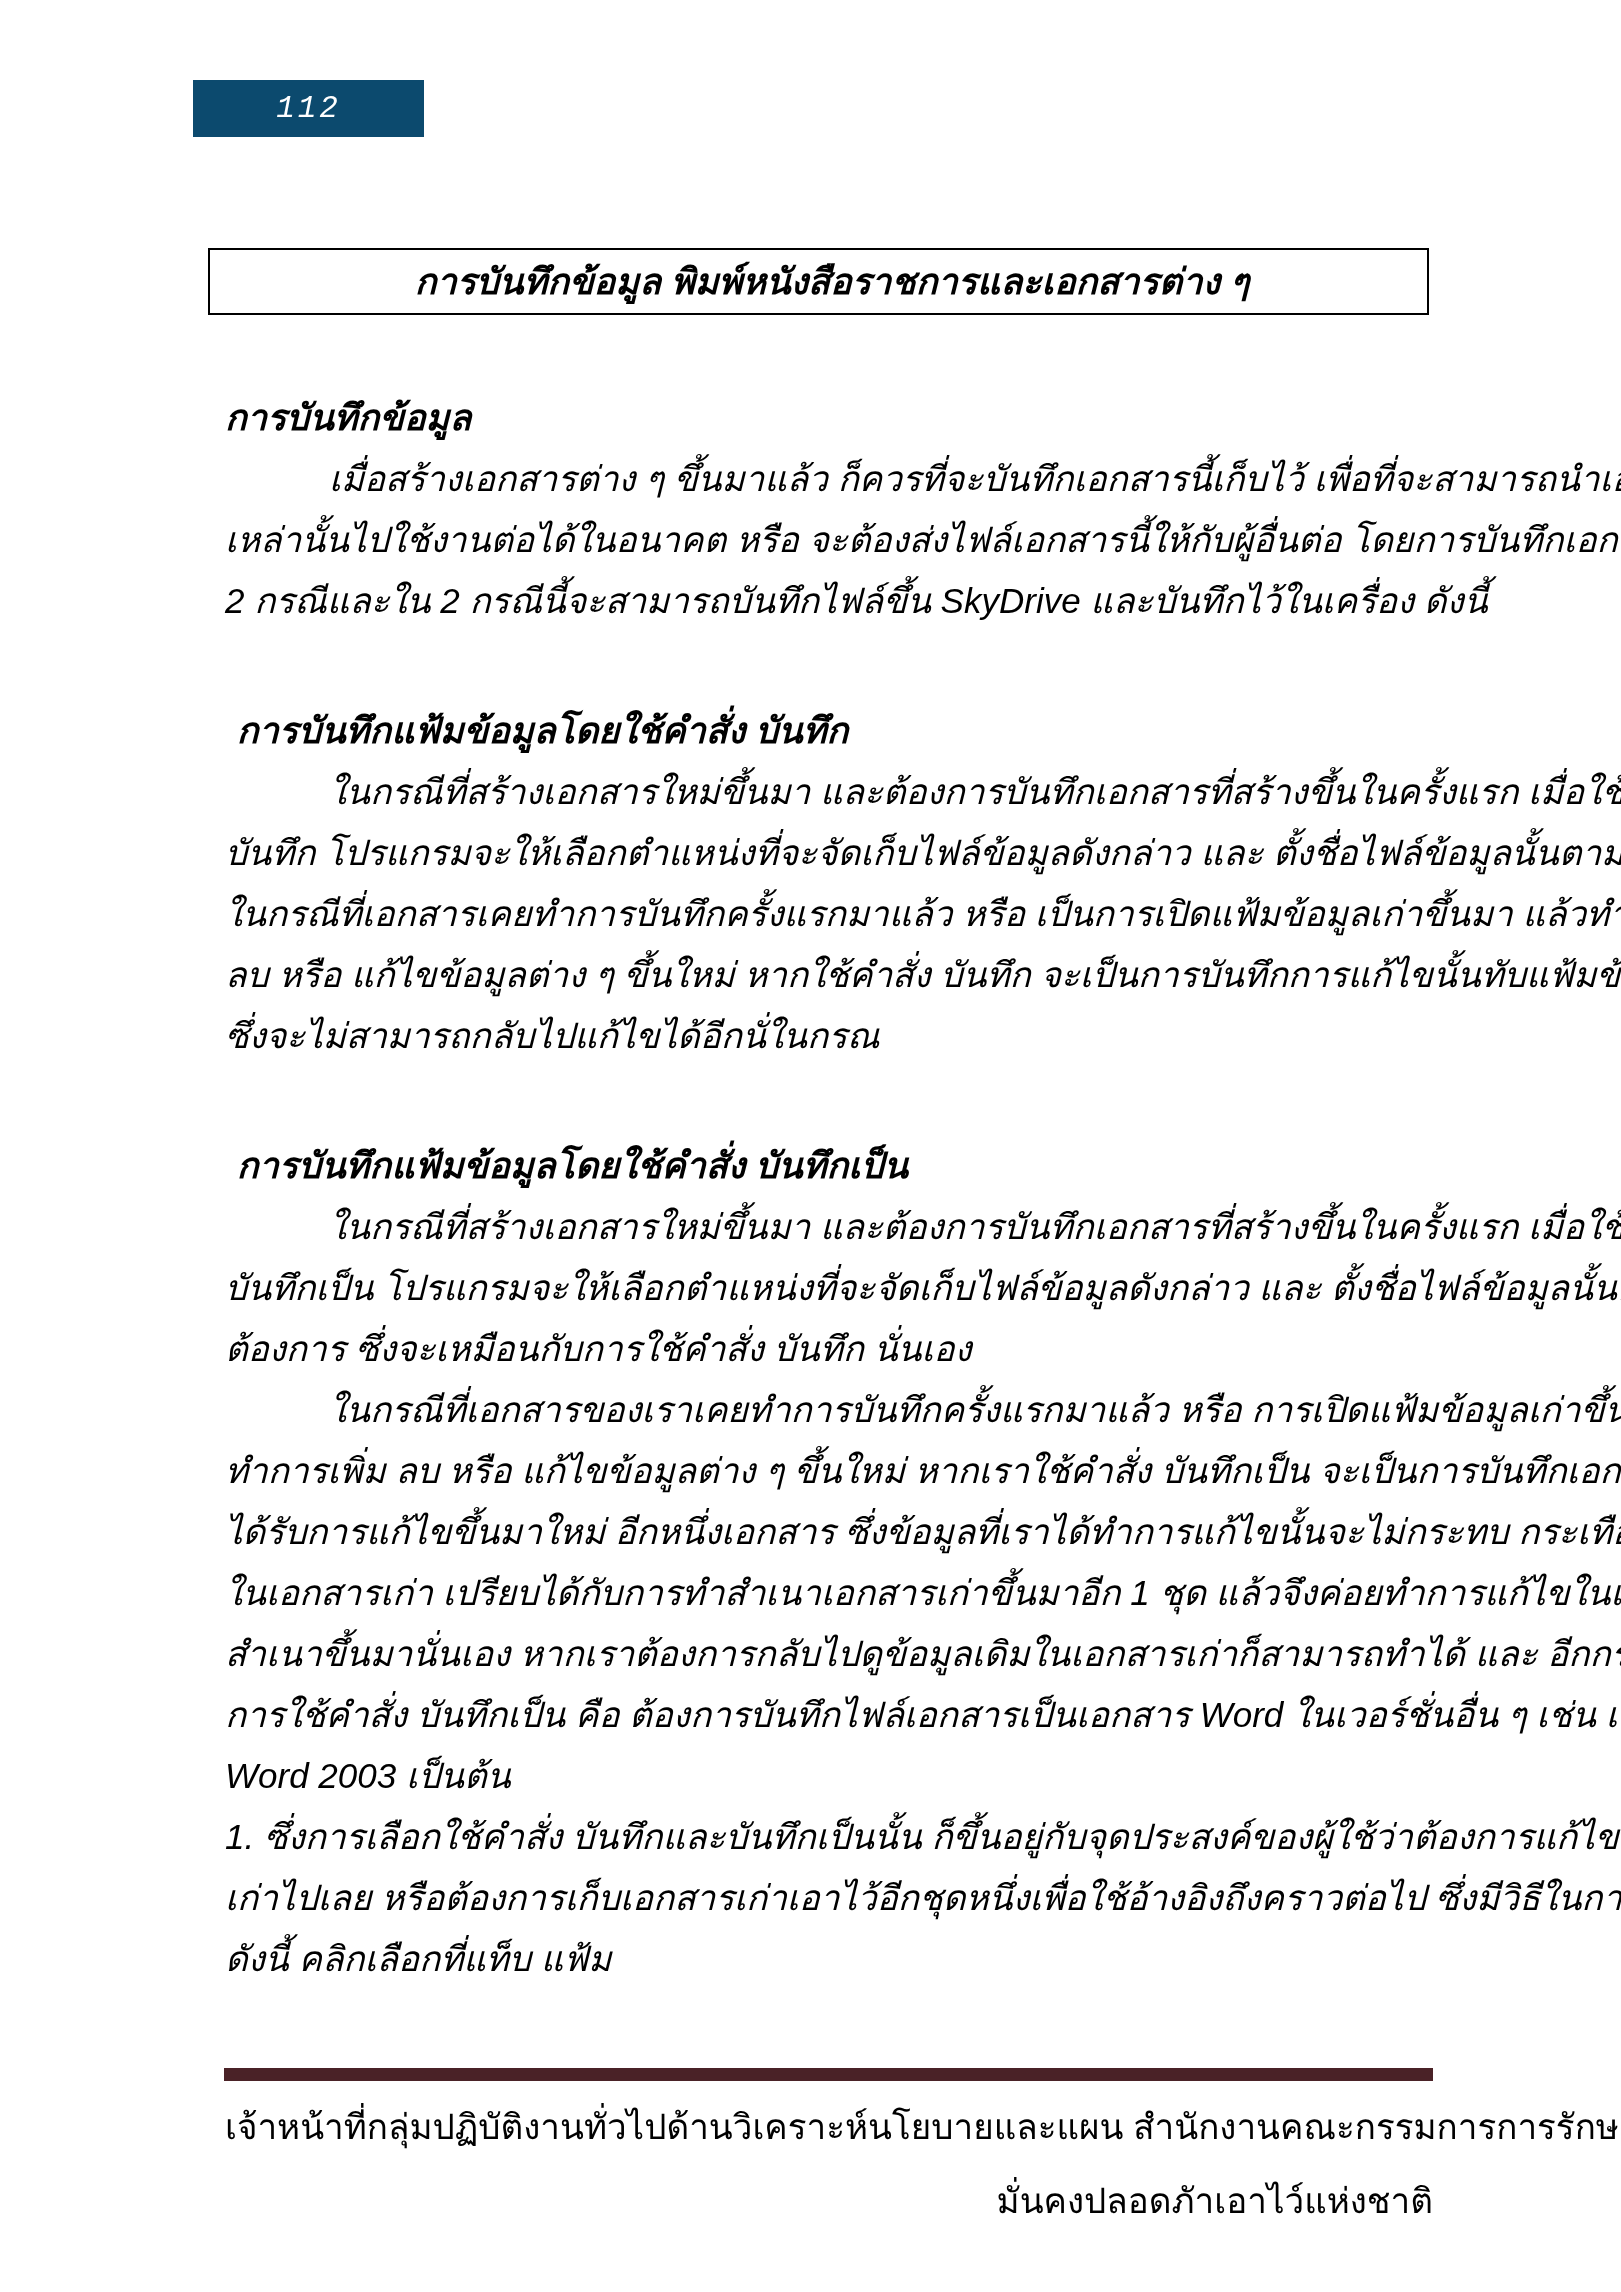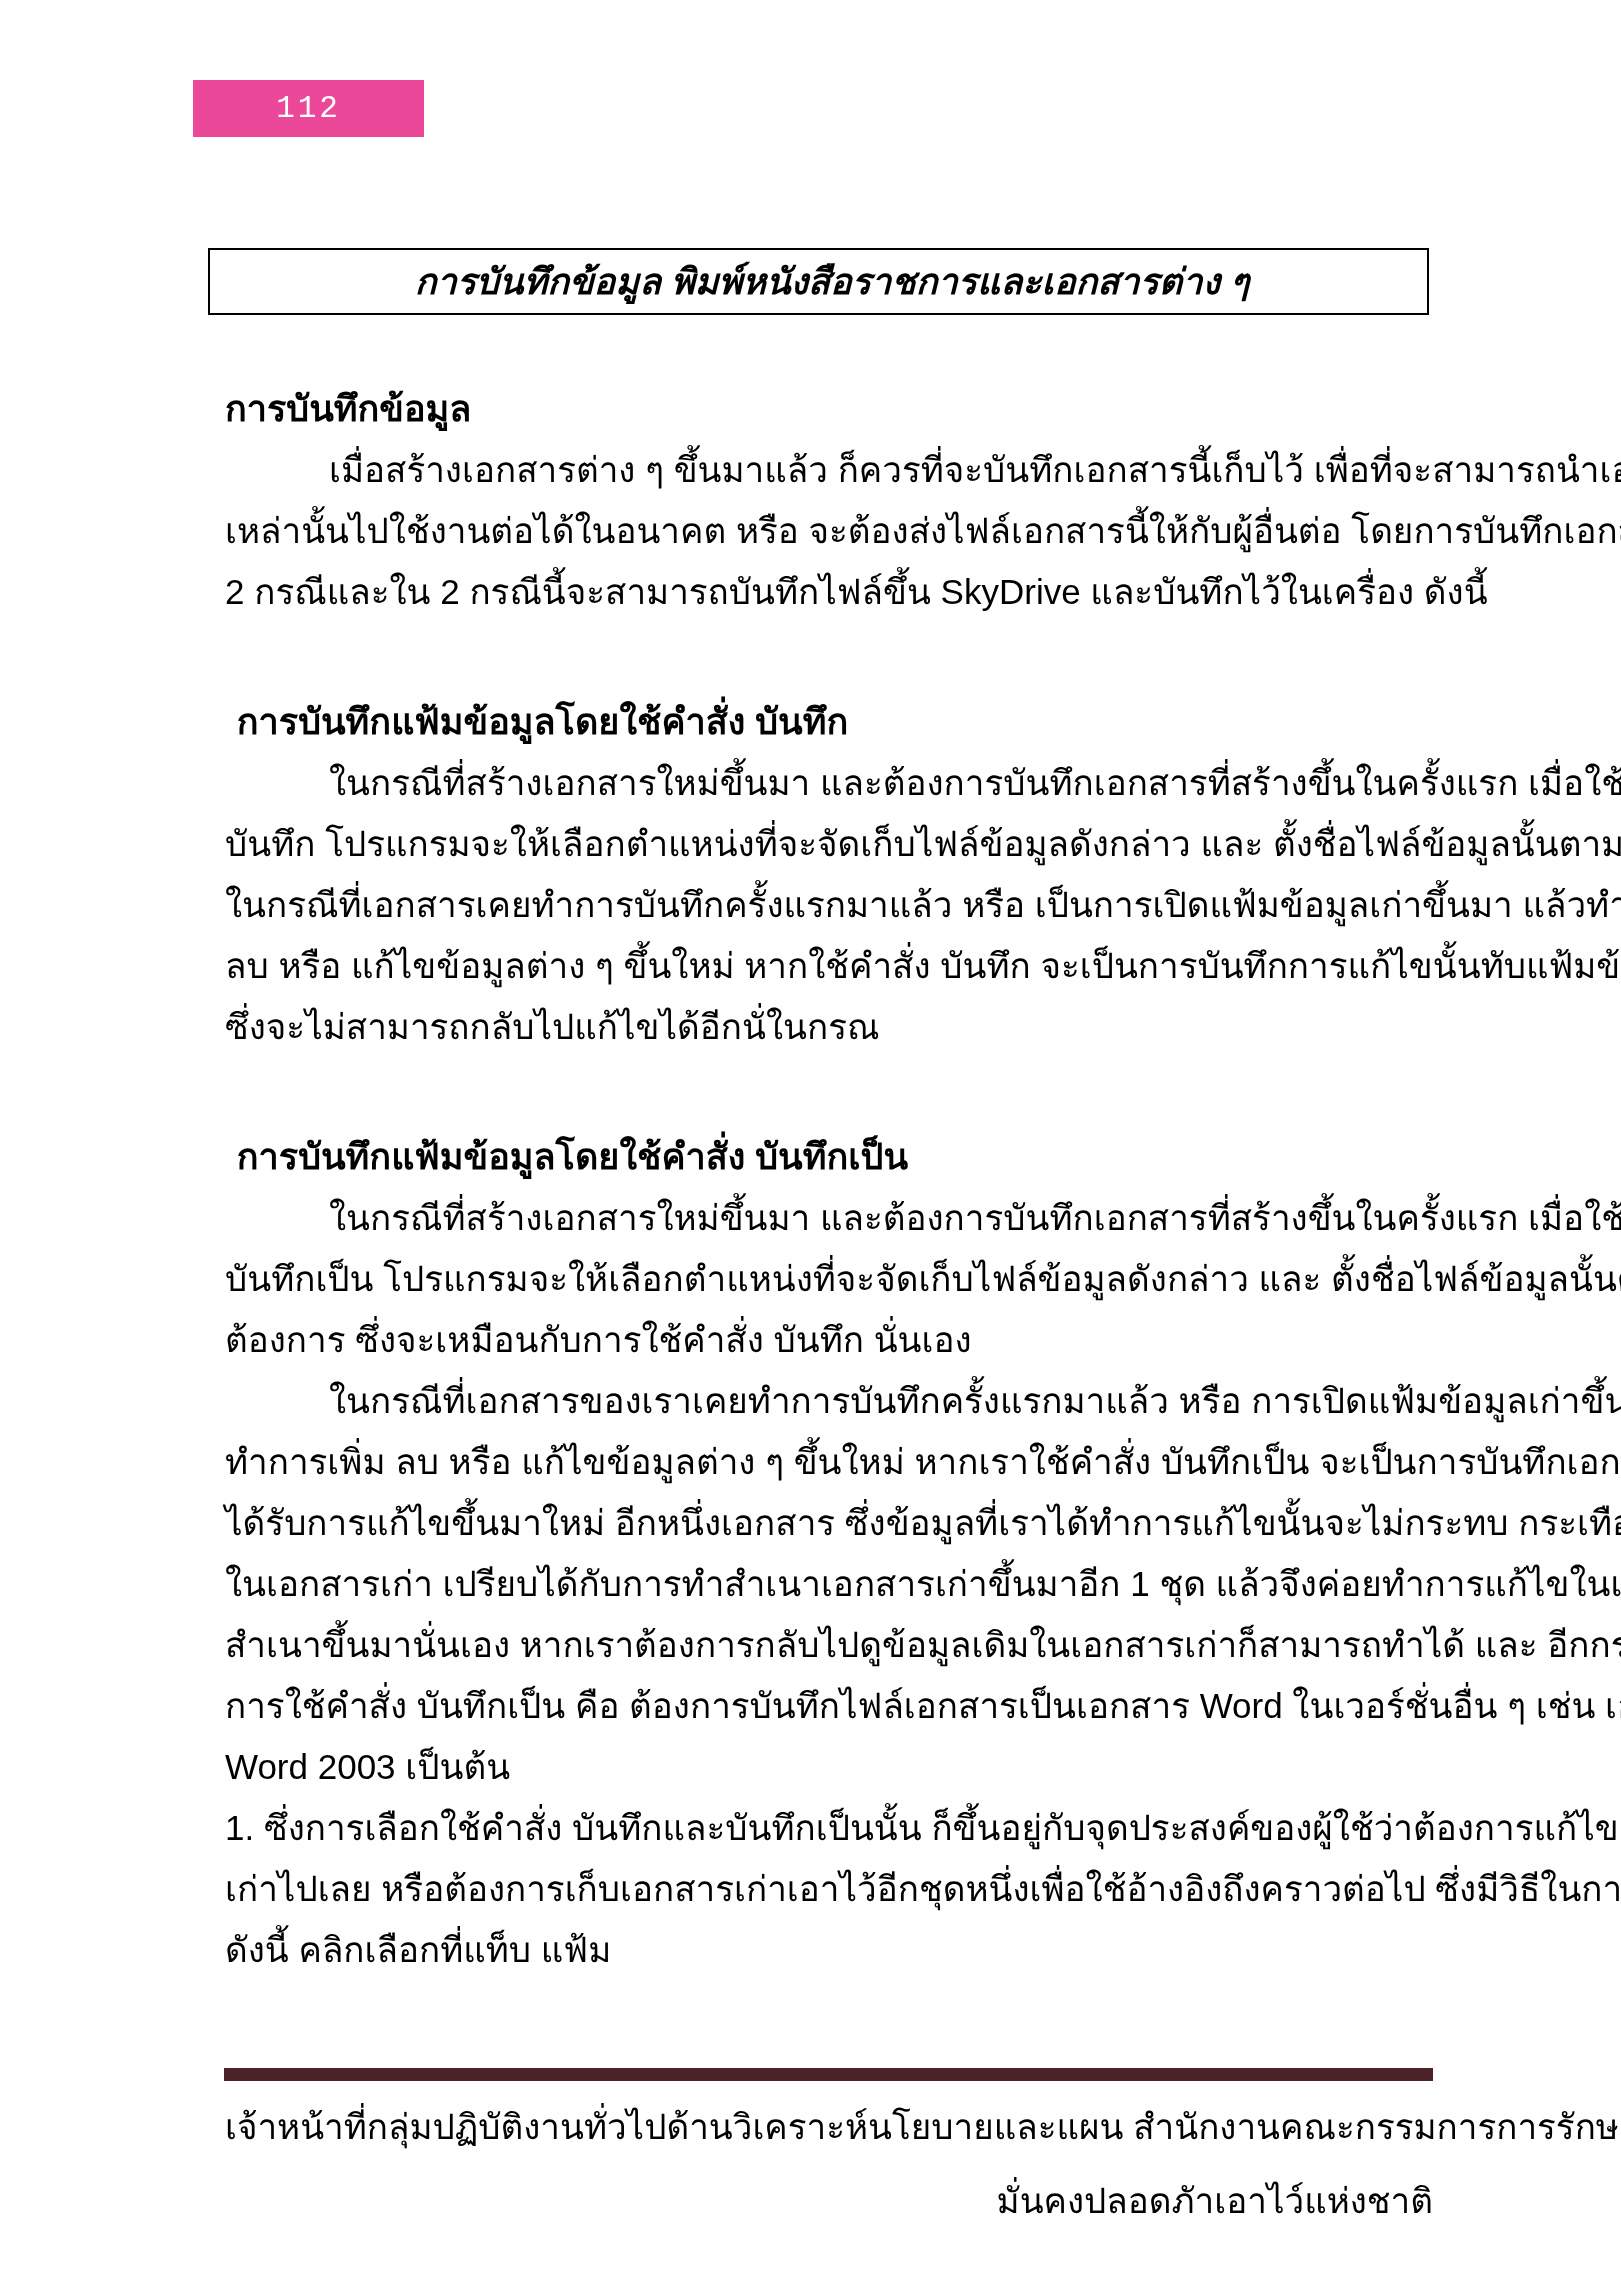--- a/index.html
+++ b/index.html
@@ -35,22 +35,23 @@
   }
   #title-box .title-text {
     font-size: 36px;
     font-weight: bold;
     font-style: italic;
     white-space: nowrap;
     margin-left: 27px;
   }
   #content {
     position: absolute;
-    left: 225px; top: 378px;
+    left: 225px; top: 387px;
     width: 1208px;
+    font-style: italic;
   }
   .section + .section { margin-top: 69px; }
   .section-heading {
     font-size: 36px;
     font-weight: bold;
     line-height: 61px;
     height: 61px;
     white-space: nowrap;
   }
   .section:nth-child(n+2) .section-heading { padding-left: 11.8px; }
@@ -77,21 +78,21 @@
     line-height: 74px;
     height: 74px;
     white-space: nowrap;
   }
 </style>
 </head>
 <body>
 
 <div id="page" style="background: rgb(255, 255, 255); color: rgb(0, 0, 0);">
 
-  <div id="page-number-badge" style="background: #ec4899;">
+  <div id="page-number-badge" style="background: #0c4a6e; font-style: italic;">
     <span class="num" style="color: rgb(255, 255, 255);">112</span>
   </div>
 
   <div id="title-box" style="border-color: rgb(0, 0, 0);">
     <span class="title-text">การบันทึกข้อมูล พิมพ์หนังสือราชการและเอกสารต่าง ๆ</span>
   </div>
 
   <div id="content">
       <div class="section">
         <div class="section-heading">การบันทึกข้อมูล</div>

